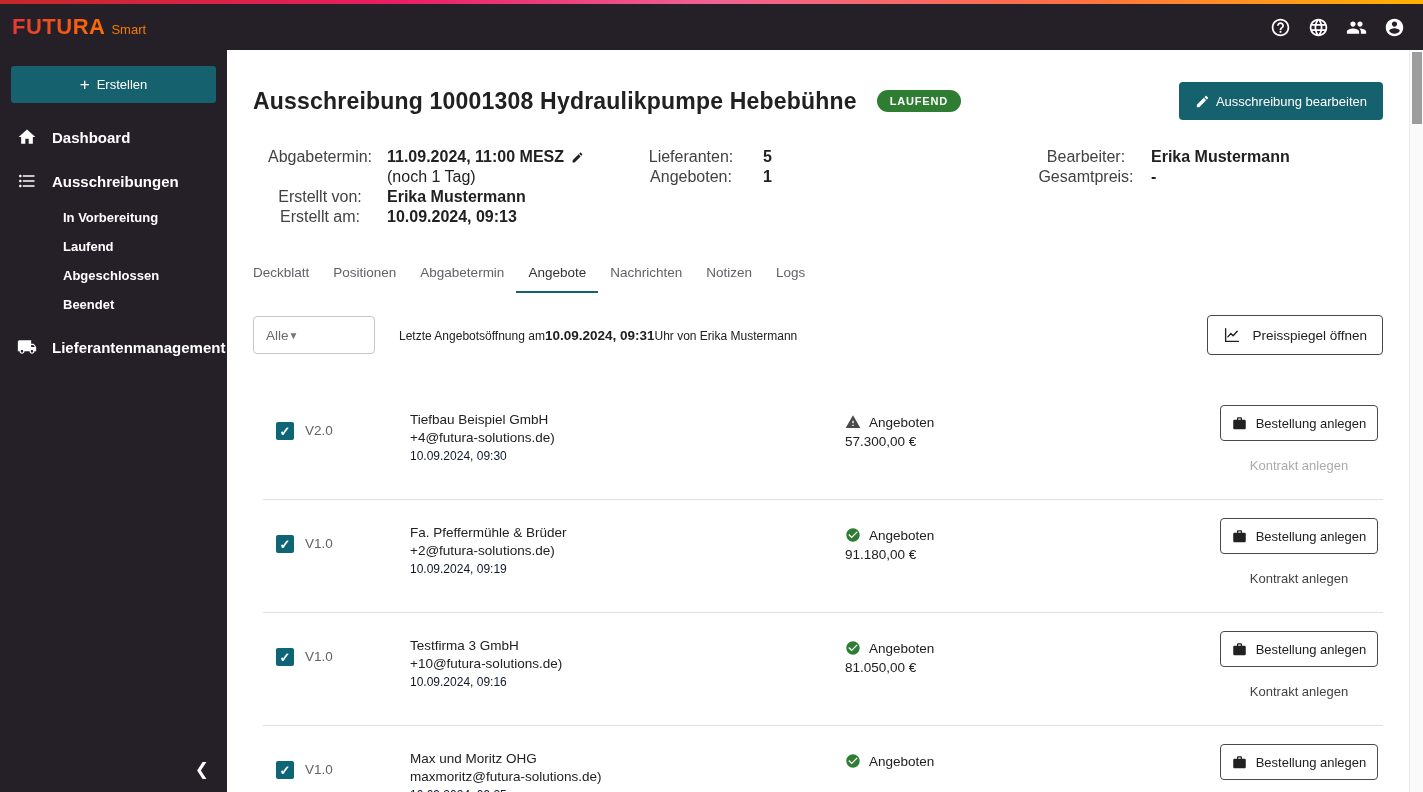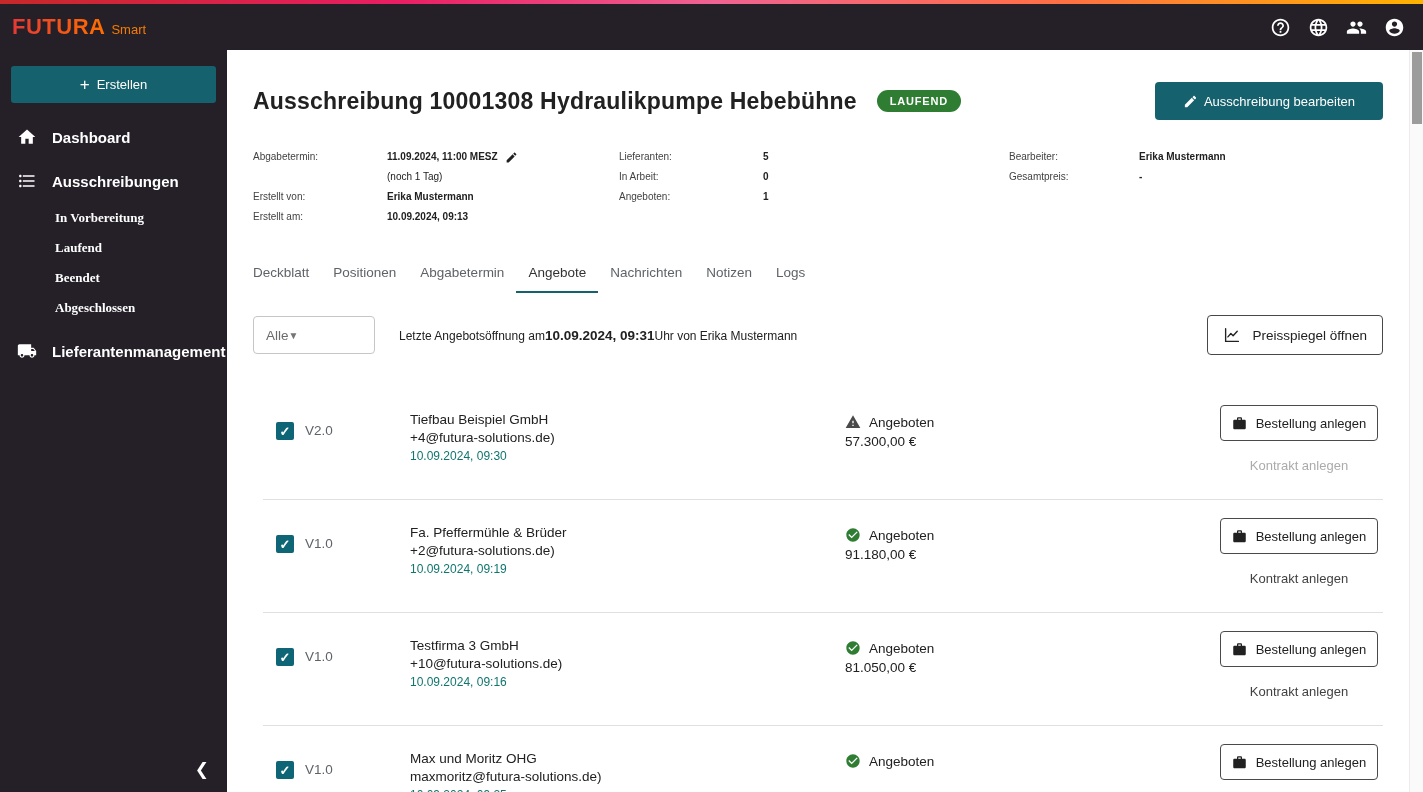--- a/index.html
+++ b/index.html
@@ -26,45 +26,45 @@
   .layout { display:flex; height:742px; }
   .sidebar { width:227px; flex-shrink:0; background:#251f28; color:#fff; position:relative; }
   .create-btn {
     margin:16px 11px 12px; width:205px; height:37px; background:#15616d; color:#fff;
     border:none; border-radius:3px; font-size:13px; font-family:inherit;
     display:flex; align-items:center; justify-content:center; gap:7px; cursor:pointer;
   }
   .create-btn .plus { font-size:17px; line-height:1; font-weight:400; }
   .nav-item { display:flex; align-items:center; gap:15px; padding:12px 17px; font-size:15px; font-weight:700; cursor:pointer; }
   .nav-item svg { width:20px; height:20px; fill:#fff; flex-shrink:0; }
-  .sub-items { padding:0 0 6px 4px;font-family:Liberation Serif, serif; }
+  .sub-items { padding:0 0 6px 12px; }
   .sub-item { padding:7px 16px 7px 51px; font-size:13px; font-weight:700; cursor:pointer; }
   .collapse { position:absolute; bottom:12px; right:18px; font-size:17px; color:#fff; cursor:pointer; }
 
   
   main { flex:1; background:#fff; padding:0 40px 0 26px; position:relative; overflow:hidden; }
   .page-header { display:flex; align-items:center; margin-top:32px; }
   .page-title { font-size:23px; font-weight:700; margin:0; letter-spacing:.2px; }
   .status-badge { margin-left:20px; background:#2e7d32; color:#fff; font-size:11px; font-weight:700; letter-spacing:.8px; padding:5px 13px; border-radius:13px; }
   .edit-btn {
     margin-left:auto; background:#15616d; color:#fff; border:none; border-radius:4px; height:38px;
-    padding:0 28px; font-size:13px; font-family:inherit; display:flex; align-items:center; gap:6px; cursor:pointer;
+    padding:0 16px; font-size:13px; font-family:inherit; display:flex; align-items:center; gap:6px; cursor:pointer;
   }
   .edit-btn svg { width:15px; height:15px; fill:#fff; }
 
   
-  .info-section { display:flex; margin-top:27px; font-size:10px; line-height:20px; }
+  .info-section { display:flex; margin-top:27px; font-size:16px; line-height:20px;text-align:center; }
   .info-col1 { width:366px; }
   .info-col2 { width:390px; }
   .info-col3 { flex:1; }
   .info-row { display:flex; align-items:flex-start; }
   .info-label { color:#424242; }
   .info-col1 .info-label { width:134px; }
   .info-col2 .info-label { width:144px; }
-  .info-col3 .info-label { width:130px; }
+  .info-col3 .info-label { width:130px;margin-left:12px; }
   .info-value { font-weight:700; display:flex; align-items:center; }
   .info-note { font-weight:400; color:#212121; }
   .inline-edit { margin-left:7px; cursor:pointer; display:inline-flex; }
   .inline-edit svg { width:13px; height:13px; fill:#212121; }
 
   
   .tabs { display:flex; margin-top:27px; }
   .tab { padding:11px 12px; font-size:13.5px; color:#5f6368; cursor:pointer; border-bottom:2px solid transparent; }
   .tab:first-child { padding-left:0; }
   .tab.active { color:#333; border-bottom-color:#15616d; }
@@ -89,21 +89,21 @@
   .offers { margin-top:32px; margin-left:10px; }
   .offer-row { display:flex; padding:18px 0 26px; }
   .offer-row + .offer-row { border-top:1px solid #e0e0e0; }
   .col-check { width:42px; padding-left:13px; padding-top:17px; }
   .checkbox {
     width:18px; height:18px; background:#0d6575; border-radius:2px; color:#fff;
     display:flex; align-items:center; justify-content:center; font-size:13px; font-weight:700; cursor:pointer;
   }
   .col-version { width:105px; color:#5f6368; font-size:13.5px; padding-top:18px; }
   .col-company { width:435px; padding-top:6px; font-size:13.5px; line-height:17.5px; }
-  .company-date { color:#0f766e; font-size:12px; margin-top:2px; }
+  .company-date { color:#0f172a; font-size:12px; margin-top:2px; }
   .col-status { flex:1; padding-top:9px; font-size:13.5px; }
   .status-line { display:flex; align-items:center; gap:8px; }
   .status-line svg { width:16px; height:16px; flex-shrink:0; }
   .icon-warning { fill:#4a4a4a; }
   .icon-success { fill:#2e7d32; }
   .status-price { margin-top:4px; }
   .col-actions { width:168px; display:flex; flex-direction:column; align-items:center; }
   .bestellung-btn {
     width:158px; height:36px; border:1px solid #4a4a4a; background:#fff; border-radius:4px;
     display:flex; align-items:center; justify-content:center; gap:9px; font-size:13px; font-family:inherit; color:#212121; cursor:pointer;
@@ -157,22 +157,22 @@
       </div>
       <div class="nav-item">
         <svg viewBox="0 0 24 24">
             <path d="M4 10.5c-.83 0-1.5.67-1.5 1.5s.67 1.5 1.5 1.5 1.5-.67 1.5-1.5-.67-1.5-1.5-1.5zm0-6c-.83 0-1.5.67-1.5 1.5S3.17 7.5 4 7.5 5.5 6.83 5.5 6 4.83 4.5 4 4.5zm0 12c-.83 0-1.5.68-1.5 1.5s.68 1.5 1.5 1.5 1.5-.68 1.5-1.5-.67-1.5-1.5-1.5zM7 19h14v-2H7v2zm0-6h14v-2H7v2zm0-8v2h14V5H7z"></path>
           </svg>
         <span>Ausschreibungen</span>
       </div>
       <div class="sub-items">
         <div class="sub-item">In Vorbereitung</div>
         <div class="sub-item">Laufend</div>
+        <div class="sub-item">Abgeschlossen</div>
         <div class="sub-item">Beendet</div>
-        <div class="sub-item">Abgeschlossen</div>
       </div>
       <div class="nav-item">
         <svg viewBox="0 0 24 24">
             <path d="M20 8h-3V4H3c-1.1 0-2 .9-2 2v11h2c0 1.66 1.34 3 3 3s3-1.34 3-3h6c0 1.66 1.34 3 3 3s3-1.34 3-3h2v-5l-3-4zM6 18.5c-.83 0-1.5-.67-1.5-1.5s.67-1.5 1.5-1.5 1.5.67 1.5 1.5-.67 1.5-1.5 1.5zm13.5-9l1.96 2.5H17V9.5h2.5zm-1.5 9c-.83 0-1.5-.67-1.5-1.5s.67-1.5 1.5-1.5 1.5.67 1.5 1.5-.67 1.5-1.5 1.5z"></path>
           </svg>
         <span>Lieferantenmanagement</span>
       </div>
     </nav>
     <div class="collapse">❮</div>
   </aside>
@@ -214,24 +214,20 @@
           <span class="info-label">Erstellt am:</span>
           <span class="info-value">10.09.2024, 09:13</span>
         </div>
       </div>
       <div class="info-col2">
         <div class="info-row">
           <span class="info-label">Lieferanten:</span>
           <span class="info-value">5</span>
         </div>
         <div class="info-row">
-          <span class="info-label">In Arbeit:</span>
-          <span class="info-value">0</span>
-        </div>
-        <div class="info-row">
           <span class="info-label">Angeboten:</span>
           <span class="info-value">1</span>
         </div>
       </div>
       <div class="info-col3">
         <div class="info-row">
           <span class="info-label">Bearbeiter:</span>
           <span class="info-value">Erika Mustermann</span>
         </div>
         <div class="info-row">

